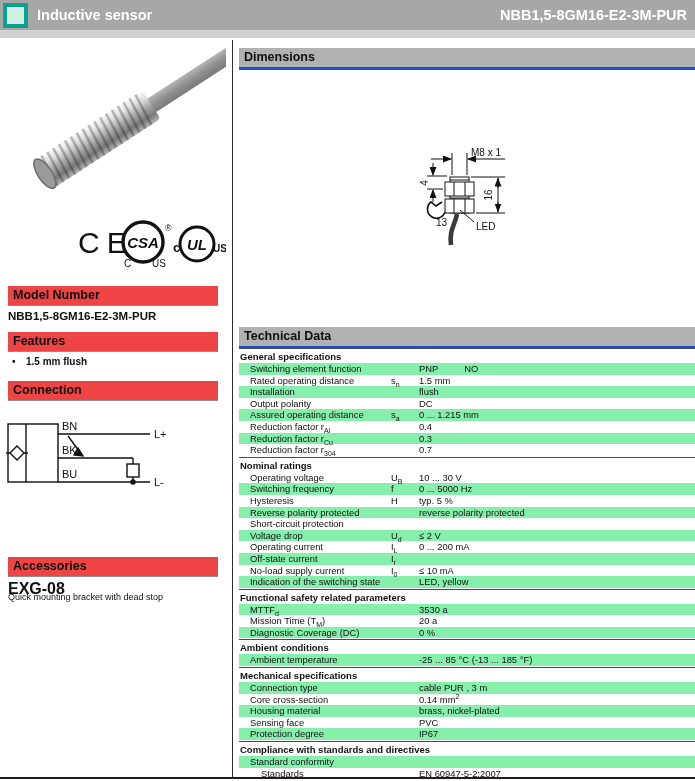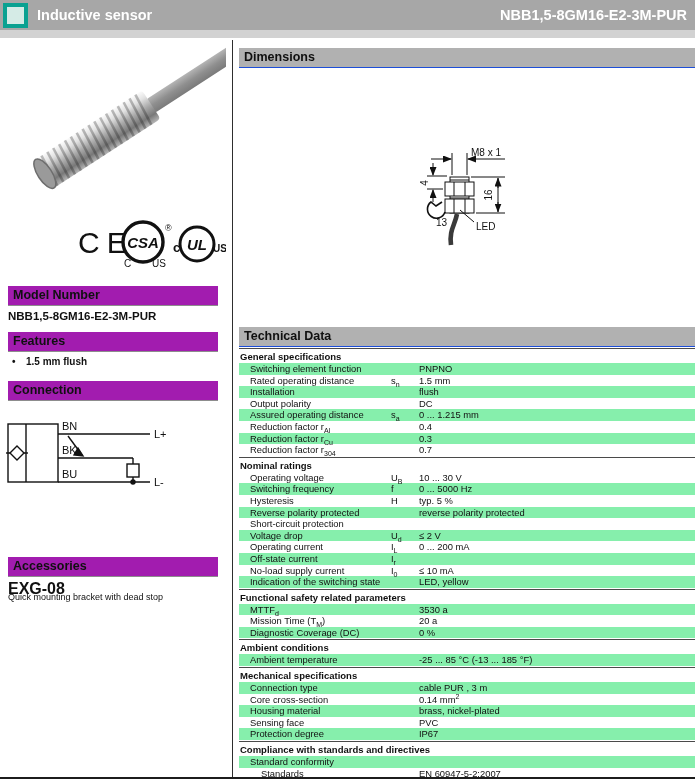--- a/index.html
+++ b/index.html
@@ -11,42 +11,42 @@
   .logo-square{width:17px;height:17px;background:#d5ebe6;border:4px solid #0aa191;margin-left:3px;}
   .topbar-title{color:#fff;font-weight:bold;font-size:14.5px;margin-left:9px;}
   .topbar-model{color:#fff;font-weight:bold;font-size:14.5px;margin-left:auto;margin-right:8px;}
   .substrip{position:absolute;left:0;top:30px;width:695px;height:8px;background:#d2d2d2;}
   .vdivider{position:absolute;left:232px;top:40px;width:1px;height:737px;background:#2e2e2e;}
   .bottom-line{position:absolute;left:0;top:777px;width:695px;height:2px;background:#1c1c1c;}
   
   .left-col{position:absolute;left:0;top:38px;width:226px;height:740px;}
   .right-col{position:absolute;left:239px;top:44px;width:456px;height:734px;}
   
-  .lbar{position:absolute;left:8px;width:210px;background:#a21caf;color:#101010;font-weight:bold;
+  .lbar{position:absolute;left:8px;width:210px;background:#ef4444;color:#101010;font-weight:bold;
         font-size:12.5px;padding:2px 0 3px 5px;box-sizing:border-box;border-bottom:1px solid #8d8d8d;}
   .rbar{width:100%;background:#b1b1b1;color:#101010;font-weight:bold;font-size:12.5px;
-        padding:2px 0 3px 5px;box-sizing:border-box;border-bottom:1px solid #1d4ed8;}
+        padding:2px 0 3px 5px;box-sizing:border-box;border-bottom:3px solid #1d4ed8;}
   .abs{position:absolute;}
   .model-text{left:8px;font-weight:bold;font-size:11.5px;}
   .feature-item{left:12px;font-weight:bold;font-size:10px;display:flex;}
   .feature-item .bullet{width:14px;}
   .acc-model{left:8px;font-weight:bold;font-size:16px;}
   .acc-desc{left:8px;font-size:9px;}
   
   #dims-bar{position:absolute;left:0;top:4px;width:456px;}
   #tech-bar{position:absolute;left:0;top:283px;width:456px;}
   #tech-table{position:absolute;left:0;top:303px;width:456px;}
   .sec-h{font-weight:bold;font-size:9.5px;border-top:1px solid #4a4a4a;padding:2px 0 1px 1px;margin-top:1px;}
   .row{display:flex;align-items:flex-start;font-size:9.4px;line-height:10.6px;min-height:10.6px;padding:1px 0 0 0;}
   .row.shaded{background:#86efac;}
   .lbl{width:152px;padding-left:11px;box-sizing:border-box;}
   .row.ind2 .lbl{padding-left:22px;}
   .sym{width:28px;}
   .val{flex:1;}
-  .v2{display:inline-block;}
+  .v2{display:inline-block;margin-left:26px;}
   sub,sup{font-size:7px;line-height:0;}
   svg text{font-family:"Liberation Sans",sans-serif;fill:#111;}
 </style>
 </head>
 <body>
 
 <div class="page">
 
   <header class="topbar">
     <span class="logo-square"></span>

